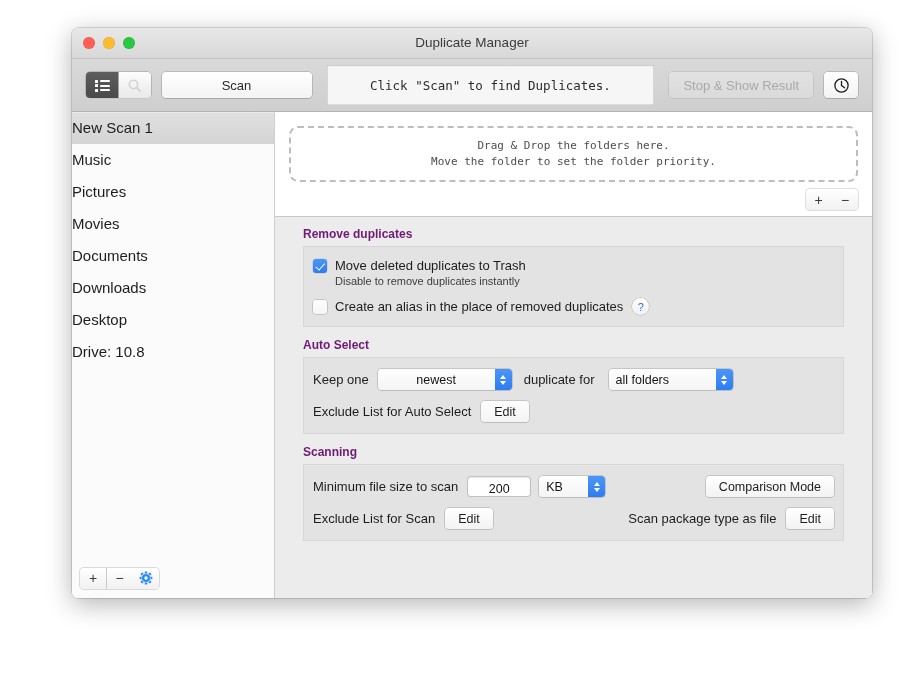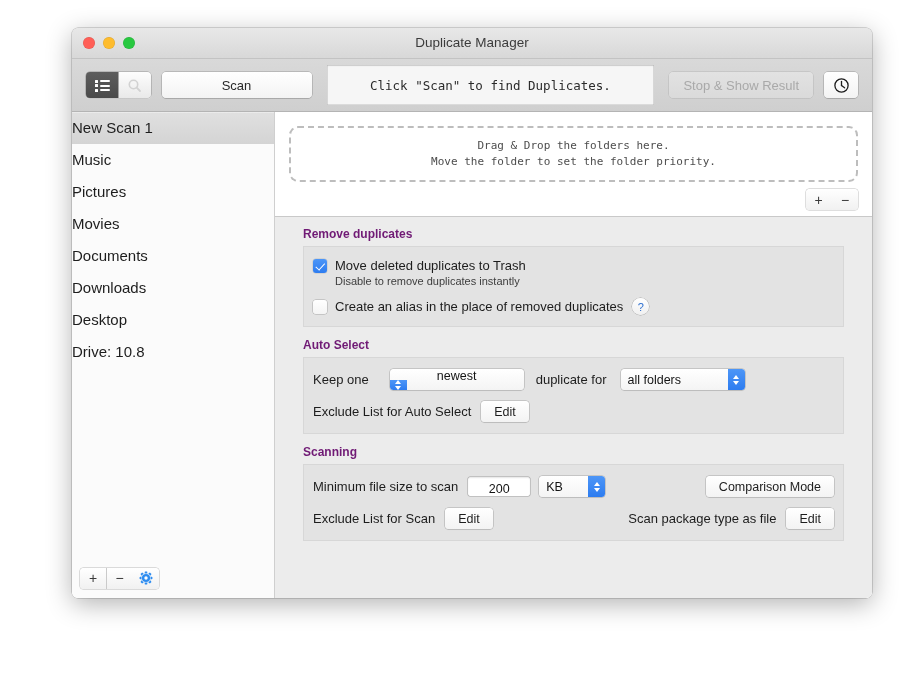--- a/index.html
+++ b/index.html
@@ -532,21 +532,21 @@
             <div class="help-btn">
                 <span>?</span>
               </div>
           </div>
         </div>
 
         <div class="group-title">Auto Select</div>
         <div class="group-box">
           <div class="row">
             <span class="lbl">Keep one</span>
-            <div class="popup" style="width:134px; margin-left:21px;flex-direction:column;">
+            <div class="popup" style="width:134px; margin-left:9px;">
               <div class="pv" style="text-align:center;">newest</div>
               <div class="arrows">
                   <span class="ar up"></span>
                   <span class="ar down"></span>
                 </div>
             </div>
             <span class="lbl" style="margin-left:12px;">duplicate for</span>
             <div class="popup" style="width:124px; margin-left:14px;">
               <div class="pv">all folders</div>
               <div class="arrows">

